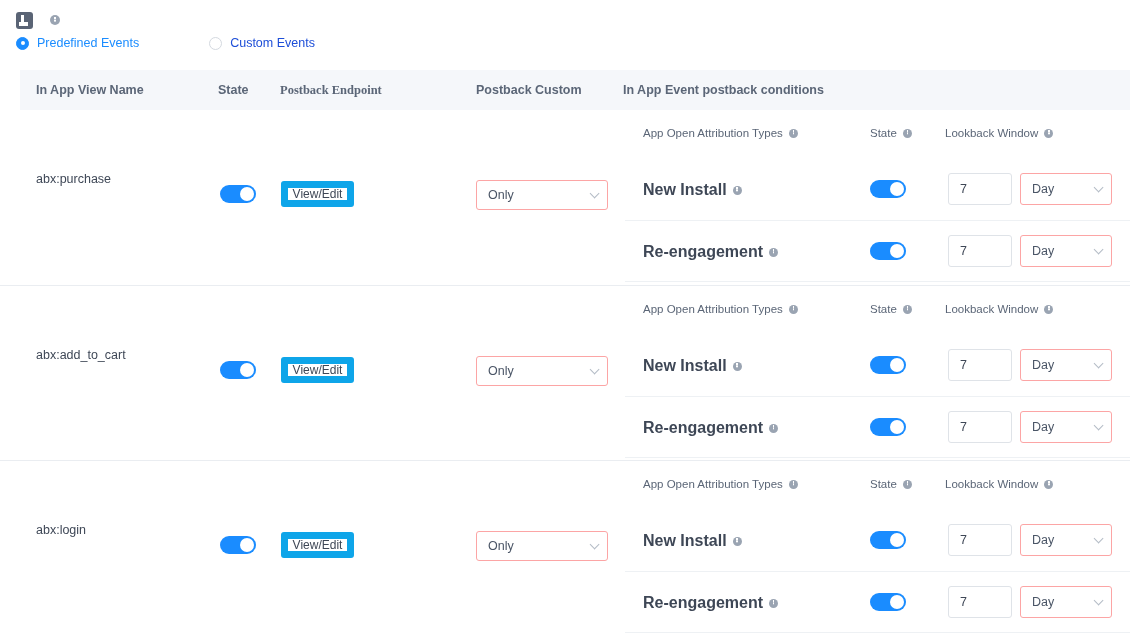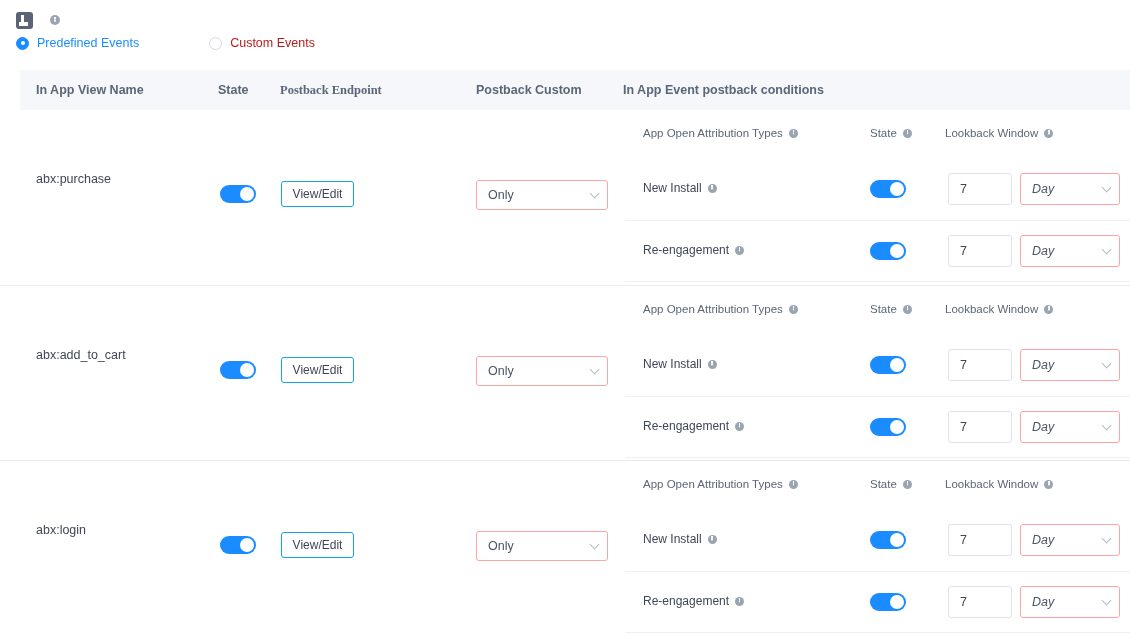--- a/index.html
+++ b/index.html
@@ -70,21 +70,21 @@
     width: 13px; height: 13px; border-radius: 50%;
     border: 1px solid #d4d9e0; background: #fff;
     flex: 0 0 auto; position: relative;
   }
   .radio-mark.checked { border-color: #1a8cff; background: #1a8cff; }
   .radio-mark.checked::after {
     content: ""; position: absolute;
     left: 3.5px; top: 3.5px; width: 4px; height: 4px;
     border-radius: 50%; background: #fff;
   }
-  .radio-label { font-size: 12.5px; margin-left: 8px; color: #b91c1c; }
+  .radio-label { font-size: 12.5px; margin-left: 8px; color: #1d4ed8; }
   .radio-label.active { color: #1a8cff; }
 
   
   .table-head {
     position: absolute; left: 20px; top: 70px;
     width: 1110px; height: 40px;
     background: #f5f7fa;
   }
   .th {
     position: absolute; top: 13px;
@@ -114,21 +114,21 @@
     width: 625px; flex: 0 0 625px;
   }
   .ev-name {
     position: absolute; left: 36px; top: 62px;
     font-size: 12.5px; color: #3e4756; white-space: nowrap;
   }
   .ev-toggle { position: absolute; left: 220px; top: 75px; }
   .ev-btn {
     position: absolute; left: 281px; top: 71px;
     width: 73px; height: 26px;
-    border: 1px solid #0ea5e9; border-radius: 3px;
+    border: 7px solid #0ea5e9; border-radius: 3px;
     background: #fff; font-size: 12px; color: #3e4756;
     font-family: "Liberation Sans", sans-serif;
     cursor: pointer;
     display: flex; align-items: center; justify-content: center;
     padding: 0;
   }
   .ev-scope {
     position: absolute; left: 476px; top: 70px;
     width: 132px; height: 30px;
   }
@@ -188,40 +188,40 @@
   .cth-look  { left: 320px; }
 
   .cond-row {
     position: relative; height: 62px;
   }
   .cond-row + .cond-row { border-top: 1px solid #eef1f4; }
   .cond-row.last { border-bottom: 1px solid #eef1f4; }
 
   .cond-label {
     position: absolute; left: 18px; top: 50%; margin-top: -8px;
-    font-size: 12px; font-weight: 400; color: #3e4756;
+    font-size: 16px; font-weight: 700; color: #3e4756;
     display: flex; align-items: center; white-space: nowrap;
   }
   .cond-label .info-dot { width: 9px; height: 9px; margin-left: 6px; }
   .cond-label .info-dot::after {
     left: 3.8px; top: 1.7px; width: 1.4px; height: 1.4px;
     box-shadow: 0 2.3px 0 0 #fff;
   }
   .cond-switch { position: absolute; left: 245px; top: 50%; margin-top: -9px; }
   .num-input {
     position: absolute; left: 323px; top: 50%; margin-top: -16px;
     width: 64px; height: 32px;
     border: 1px solid #dfe3e8; border-radius: 3px; background: #fff;
     font-size: 12.5px; color: #3e4756; padding-left: 11px;
     font-family: "Liberation Sans", sans-serif;
     outline: none;
   }
   .unit-select {
     position: absolute; left: 395px; top: 50%; margin-top: -16px;
-    width: 100px; height: 32px; font-style: italic;
+    width: 92px; height: 32px;
   }
 </style>
 </head>
 <body>
 
 <div class="page">
 
   <div class="title-row">
     <span class="app-icon"></span>
     <span class="info-dot title-info"></span>

